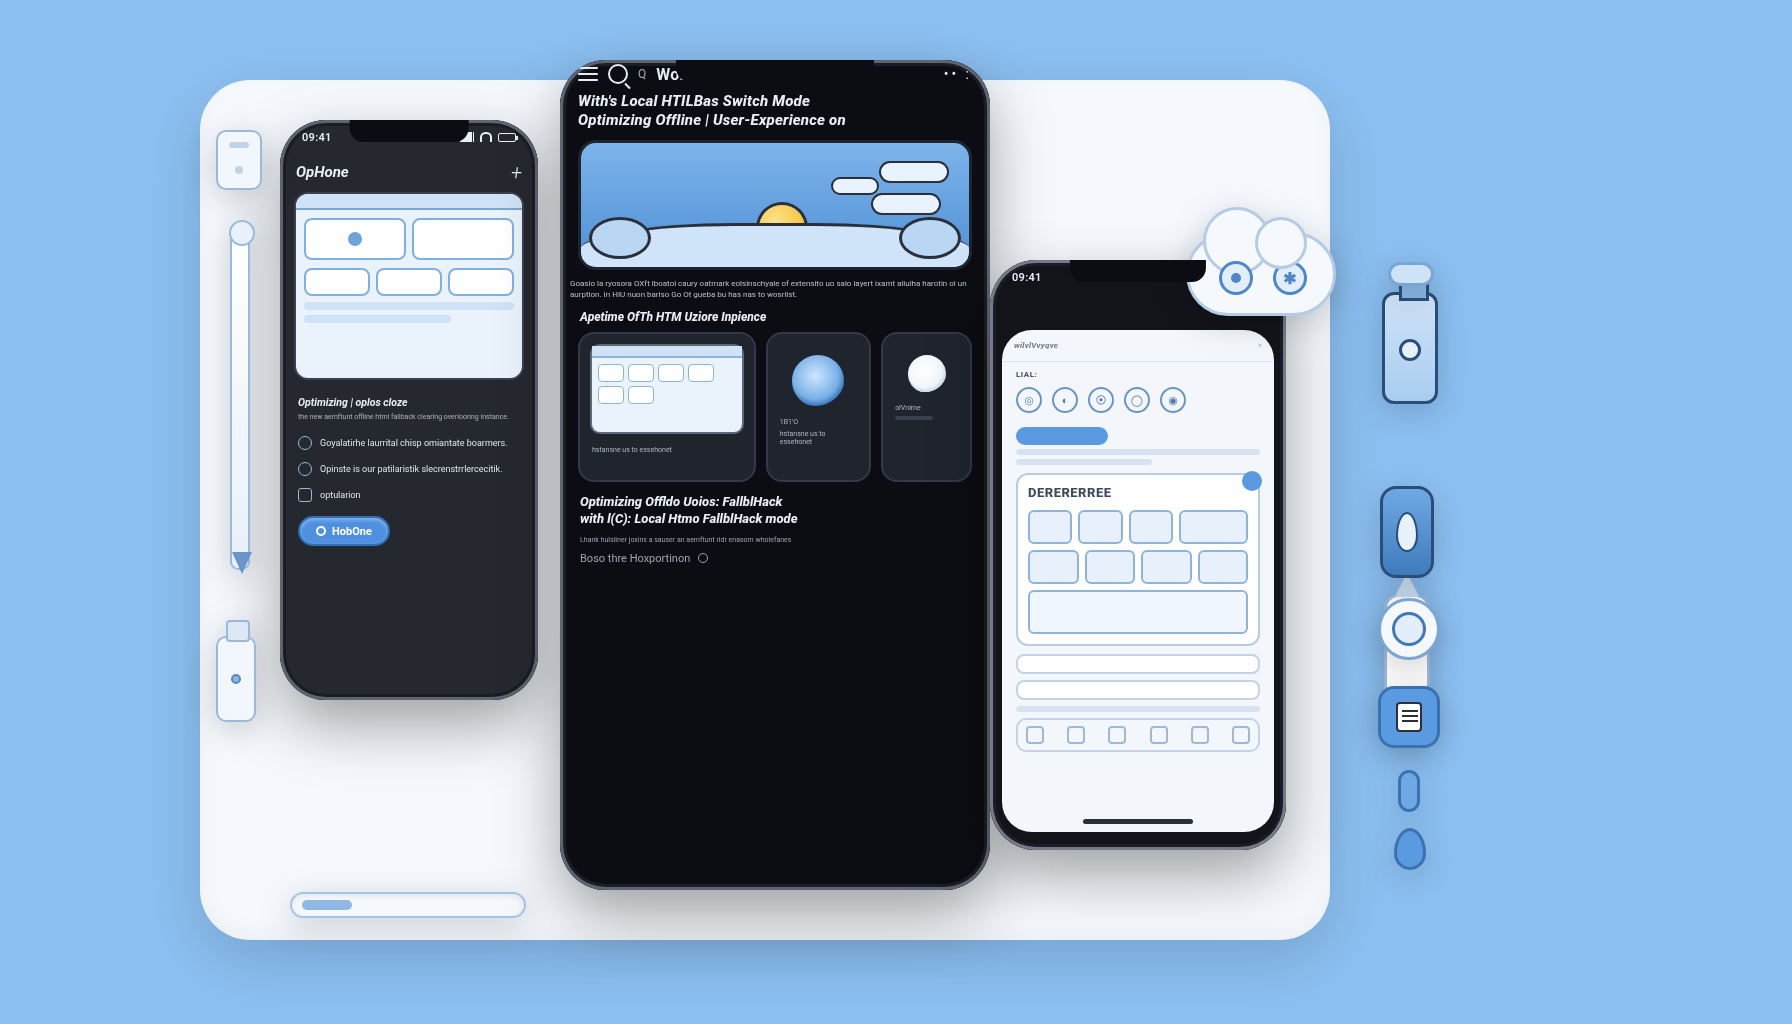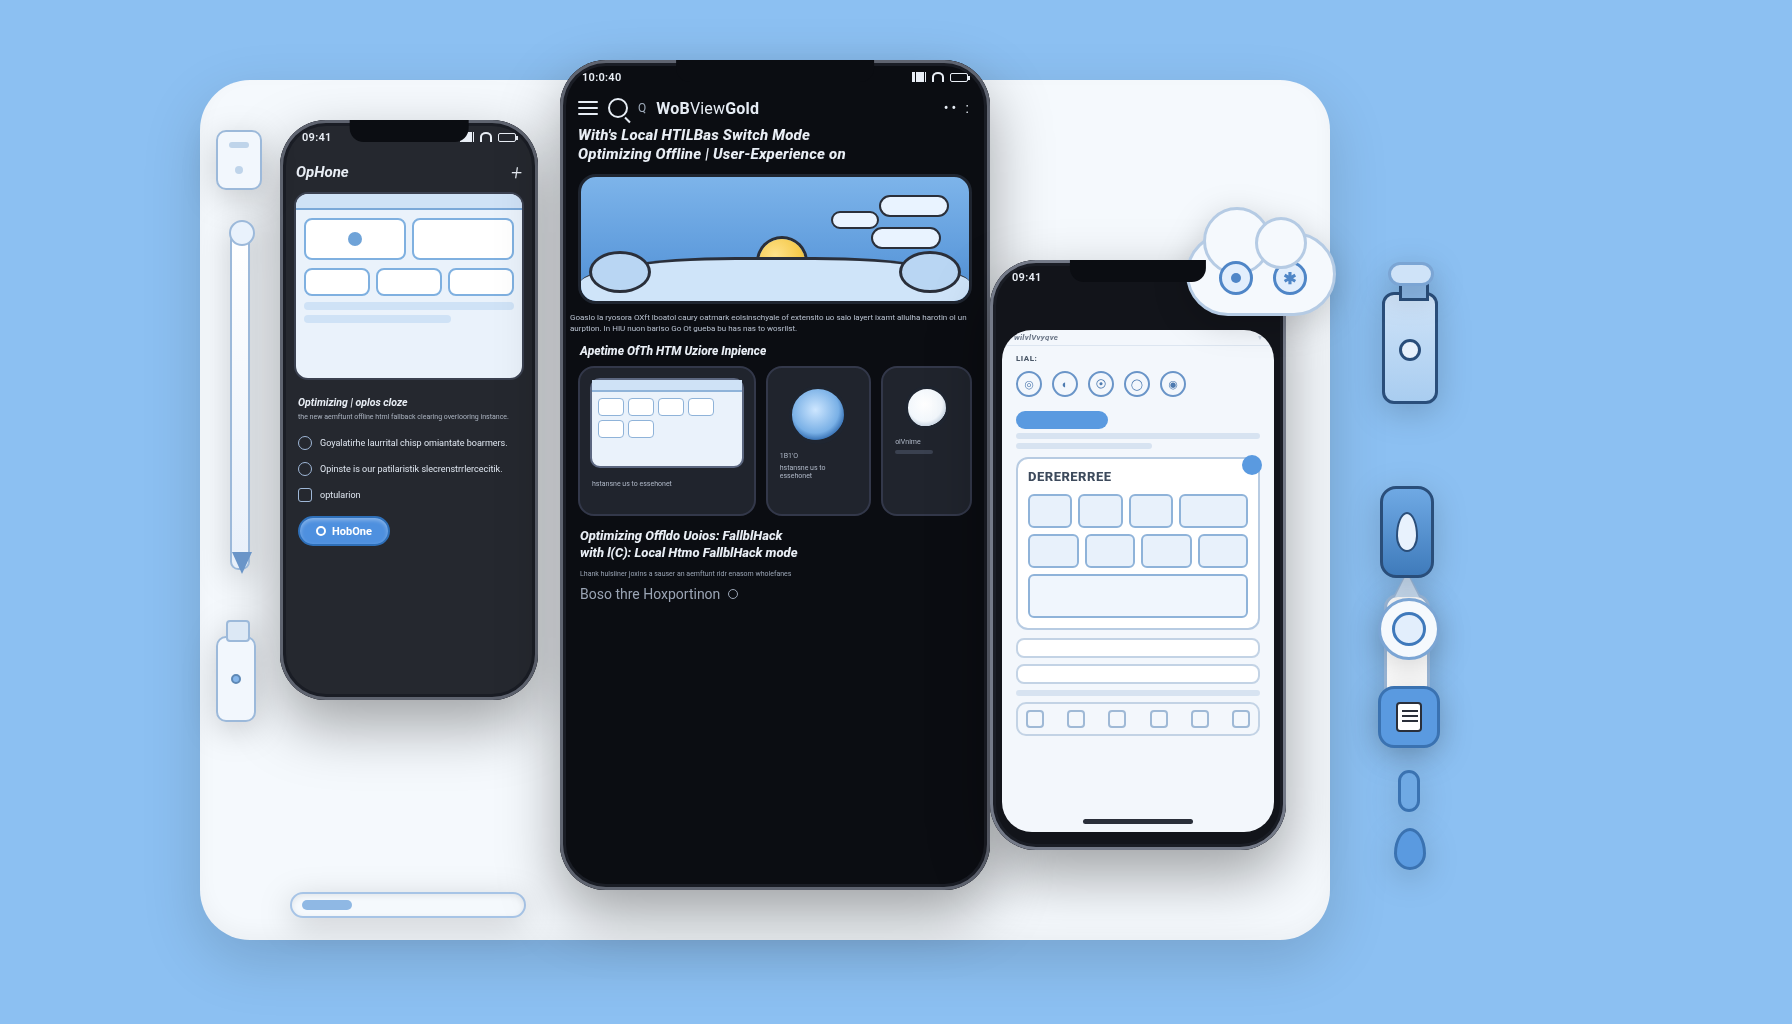--- a/index.html
+++ b/index.html
@@ -69,27 +69,27 @@
 .panel .inner .bar { height:12px; background:#cfe2f6; border-bottom:2px solid #8fb3d9; }
 .panel .inner .gr { display:flex; gap:4px; padding:6px; flex-wrap:wrap; }
 .panel .inner .gr span { width:26px; height:18px; border-radius:4px; background:#fff; border:1.5px solid #8fb3d9; }
 .panel .meta { display:flex; justify-content:space-between; padding:2px 12px; color:#aeb7c6; font-size:7px; }
 .disc { width:58px; height:58px; border-radius:50%; background:radial-gradient(circle at 45% 40%,#cde6ff,#79b0e6 55%,#3f79bb 70%,#1f2530 72%); border:3px solid #1f2530; margin:18px auto 6px; }
 .disc.small { width:44px; height:44px; background:radial-gradient(circle at 45% 40%,#fff,#f2f7fc 55%,#cdd9e6 70%,#1f2530 72%); }
 .pc-sep { margin:14px 18px 0; height:44px; border-radius:22px; background:#eef3f8; border:2px solid #cdd7e2; display:flex; align-items:center; justify-content:space-between; padding:0 16px; color:#1e2a38; font-weight:800; font-size:13px; font-style:italic; }
 .pc-sep .time { font-size:9px; font-style:normal; font-weight:600; color:#4b5868; letter-spacing:.3px; }
 .pc-h3 { color:#e9eef5; font-size:13px; font-weight:800; font-style:italic; padding:12px 20px 4px; line-height:1.3; }
 .pc-foot { color:#99a3b3; font-size:7px; padding:4px 20px; }
-.pc-footrow { display:flex; align-items:center; gap:8px; padding:4px 20px 0; color:#9aa4b4; font-size:14px; }
+.pc-footrow { display:flex; align-items:center; gap:8px; padding:4px 20px 0; color:#9aa4b4; font-size:11px; }
 .pc-footrow .av { width:10px; height:10px; border-radius:50%; border:1.5px solid #9aa4b4; }
 
 
 .phone-right { left:790px; top:180px; width:296px; height:590px; background:#12141a; box-shadow:0 25px 60px rgba(0,0,0,.35), inset 0 0 0 3px #747a88, inset 0 0 0 6px #1a1d25; }
 .pr-screen { position:absolute; top:70px; left:12px; right:12px; bottom:18px; border-radius:30px; background:#f3f7fc; overflow:hidden; }
-.pr-top { height:16px; display:flex; align-items:center; padding:0 12px; color:#c9d3df; font-size:8px; border-bottom:1px solid #dde6f1;justify-content:flex-end; }
+.pr-top { height:32px; display:flex; align-items:center; padding:0 12px; color:#c9d3df; font-size:8px; border-bottom:1px solid #dde6f1;justify-content:flex-end; }
 .pr-top .crumb { color:#6a7586; font-weight:700; font-style:italic; letter-spacing:.3px; }
 .pr-top .caret { margin-left:auto; }
 .pr-label { padding:8px 14px 4px; color:#4b5868; font-size:8px; font-weight:800; letter-spacing:.5px; }
 .pr-icons { display:flex; gap:10px; padding:4px 14px 10px; }
 .pr-icons .ico { width:26px; height:26px; border-radius:50%; border:2px solid #6a95c8; display:flex; align-items:center; justify-content:center; color:#4d7ab0; font-size:11px; }
 .pr-pill { margin:4px 14px; height:18px; border-radius:10px; background:#5a9ae0; width:92px; }
 .pr-line { margin:4px 14px; height:6px; border-radius:4px; background:#d7e3f1; }
 .pr-line.sm { width:50%; }
 .pr-card { margin:8px 14px; border-radius:12px; border:2px solid #b7cbe2; background:#fff; padding:10px; }
 .pr-card .lab { font-size:13px; font-weight:800; color:#3d4a5c; letter-spacing:.5px; margin-bottom:10px; }
@@ -196,28 +196,20 @@
       <div class="pill-btn">
           <span class="o"></span>
           <span>HobOne</span>
         </div>
     </div>
   </div>
   <div class="slider-track prop"></div>
 
   <div class="phone phone-center">
     <div class="notch"></div>
-    <div class="statusbar">
-      <span>10:0:40</span>
-      <span class="right">
-          <span class="sig"></span>
-          <span class="wifi"></span>
-          <span class="batt"></span>
-        </span>
-    </div>
     <div class="pc-topbar">
       <div class="hamb">
           <span></span>
           <span></span>
           <span></span>
         </div>
       <div class="srch"></div>
       <span style="font-size:12px;color:#9fabba">Q</span>
       <span class="brand"><span>WoB</span><b>View</b><span>Gold</span></span>
       <span class="dots">•• :</span>

